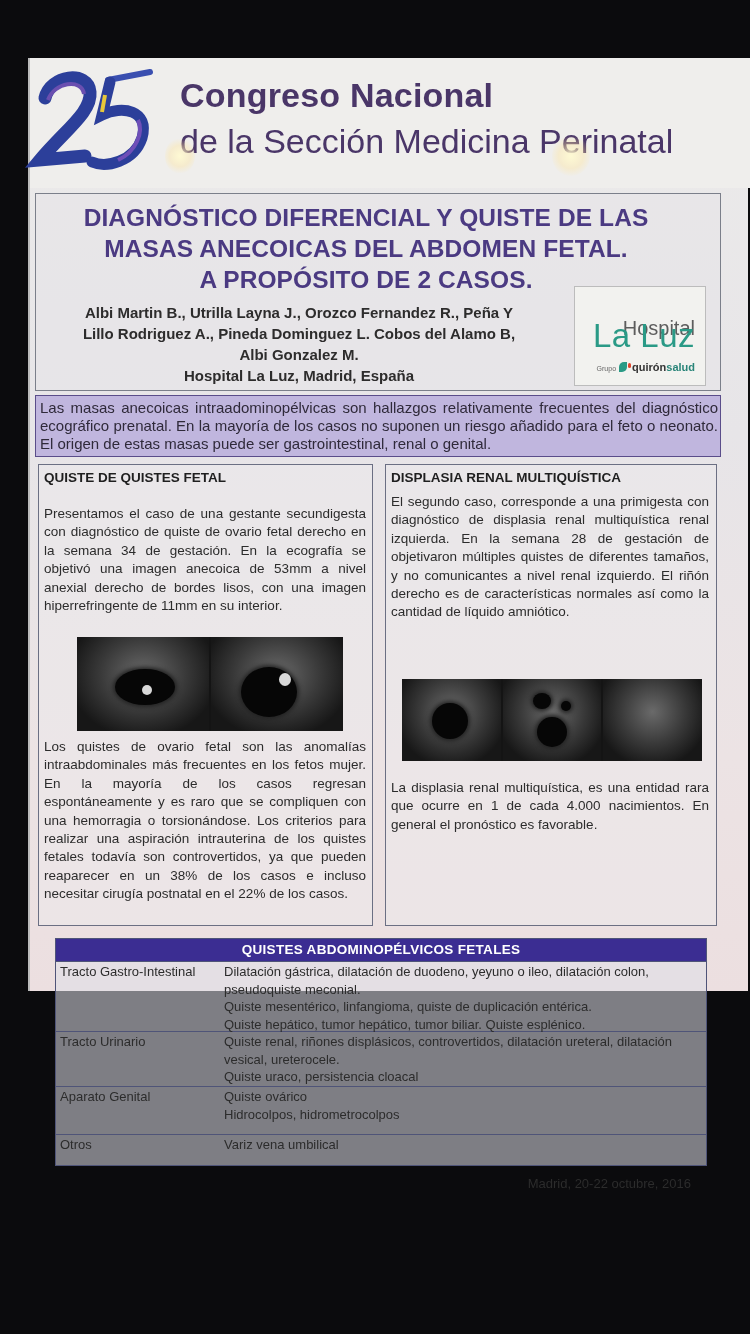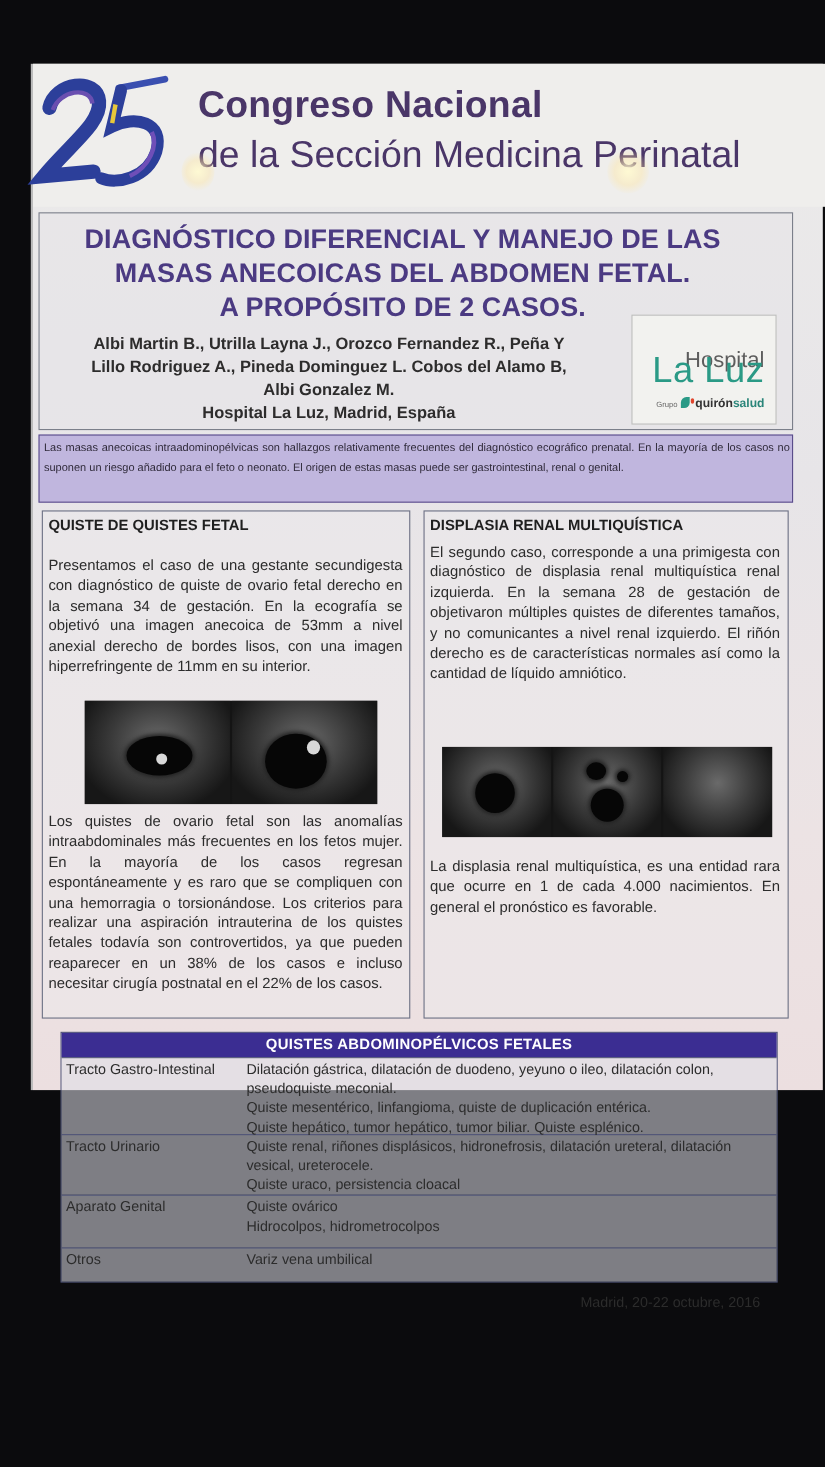--- a/index.html
+++ b/index.html
@@ -48,21 +48,21 @@
   .hosp-logo .h3 .grp { font-size: 7px; color: #666; font-weight: normal; margin-right: 3px; }
   .hosp-logo .h3 .leaf { display: inline-block; width: 8px; height: 10px; background: #2a9a86; border-radius: 5px 0 5px 0; vertical-align: -1px; margin-right: 1px; }
   .hosp-logo .h3 .leaf2 { display: inline-block; width: 3px; height: 5px; background: #e0462e; border-radius: 2px; vertical-align: 3px; margin-right: 1px; }
 
   .intro-box {
     position: absolute; left: 5px; top: 337px; width: 686px; height: 62px;
     background: #c0b6de; border: 1px solid #5a4d8a;
   }
   .intro-text {
     position: absolute; left: 4px; top: 3px; width: 678px;
-    font-size: 10px; color: #2f2a3a; line-height: 18px; text-align: justify;
+    font-size: 15px; color: #2f2a3a; line-height: 18px; text-align: justify;
   }
 
   .case-box {
     position: absolute; top: 406px; height: 462px; border: 1px solid #6b6f83;
     background: rgba(236,234,236,0.5);
   }
   .case-left { left: 8px; width: 335px; }
   .case-right { left: 355px; width: 332px; }
   .case-head {
     position: absolute; left: 5px; top: 5px; font-size: 13.5px; font-weight: bold; color: #1f1f1f;
@@ -111,21 +111,21 @@
       <path d="M128 60 C134 72, 126 92, 108 100" stroke="#6f4fb8" stroke-width="4" fill="none"></path>
     </svg>
     <div class="congreso-title">Congreso Nacional</div>
     <div class="congreso-sub">de la Sección Medicina Perinatal</div>
     <div class="glare" style="left:135px; top:80px; width:30px; height:36px;"></div>
     <div class="glare" style="left:522px; top:78px; width:38px; height:40px;"></div>
   </div>
 
   <div class="title-box">
     <div class="main-title">
-      <div>DIAGNÓSTICO DIFERENCIAL Y MANEJO DE LAS</div>
+      <div>DIAGNÓSTICO DIFERENCIAL Y QUISTE DE LAS</div>
       <div>MASAS ANECOICAS DEL ABDOMEN FETAL.</div>
       <div>A PROPÓSITO DE 2 CASOS.</div>
     </div>
     <div class="authors">
       <div>Albi Martin B., Utrilla Layna J., Orozco Fernandez R., Peña Y</div>
       <div>Lillo Rodriguez A., Pineda Dominguez L. Cobos del Alamo B,</div>
       <div>Albi Gonzalez M.</div>
       <div>Hospital La Luz, Madrid, España</div>
     </div>
     <div class="hosp-logo">
@@ -182,21 +182,21 @@
       <div class="c2">
         <div>Dilatación gástrica, dilatación de duodeno, yeyuno o ileo, dilatación colon, pseudoquiste meconial.</div>
         <div>Quiste mesentérico, linfangioma, quiste de duplicación entérica.</div>
         <div>Quiste hepático, tumor hepático, tumor biliar. Quiste esplénico.</div>
       </div>
     </div>
 
     <div class="trow" style="height:55px;">
       <div class="c1">Tracto Urinario</div>
       <div class="c2">
-        <div>Quiste renal, riñones displásicos, hidronefrosis, dilatación ureteral, dilatación vesical, ureterocele.</div>
+        <div>Quiste renal, riñones displásicos, controvertidos, dilatación ureteral, dilatación vesical, ureterocele.</div>
         <div>Quiste uraco, persistencia cloacal</div>
       </div>
     </div>
 
     <div class="trow" style="height:48px;">
       <div class="c1">Aparato Genital</div>
       <div class="c2">
         <div>Quiste ovárico</div>
         <div>Hidrocolpos, hidrometrocolpos</div>
       </div>

